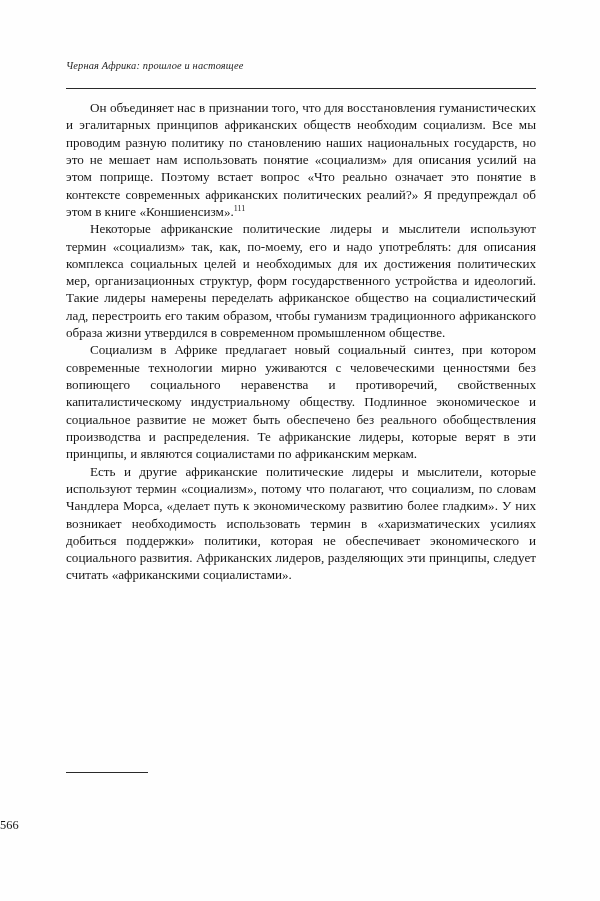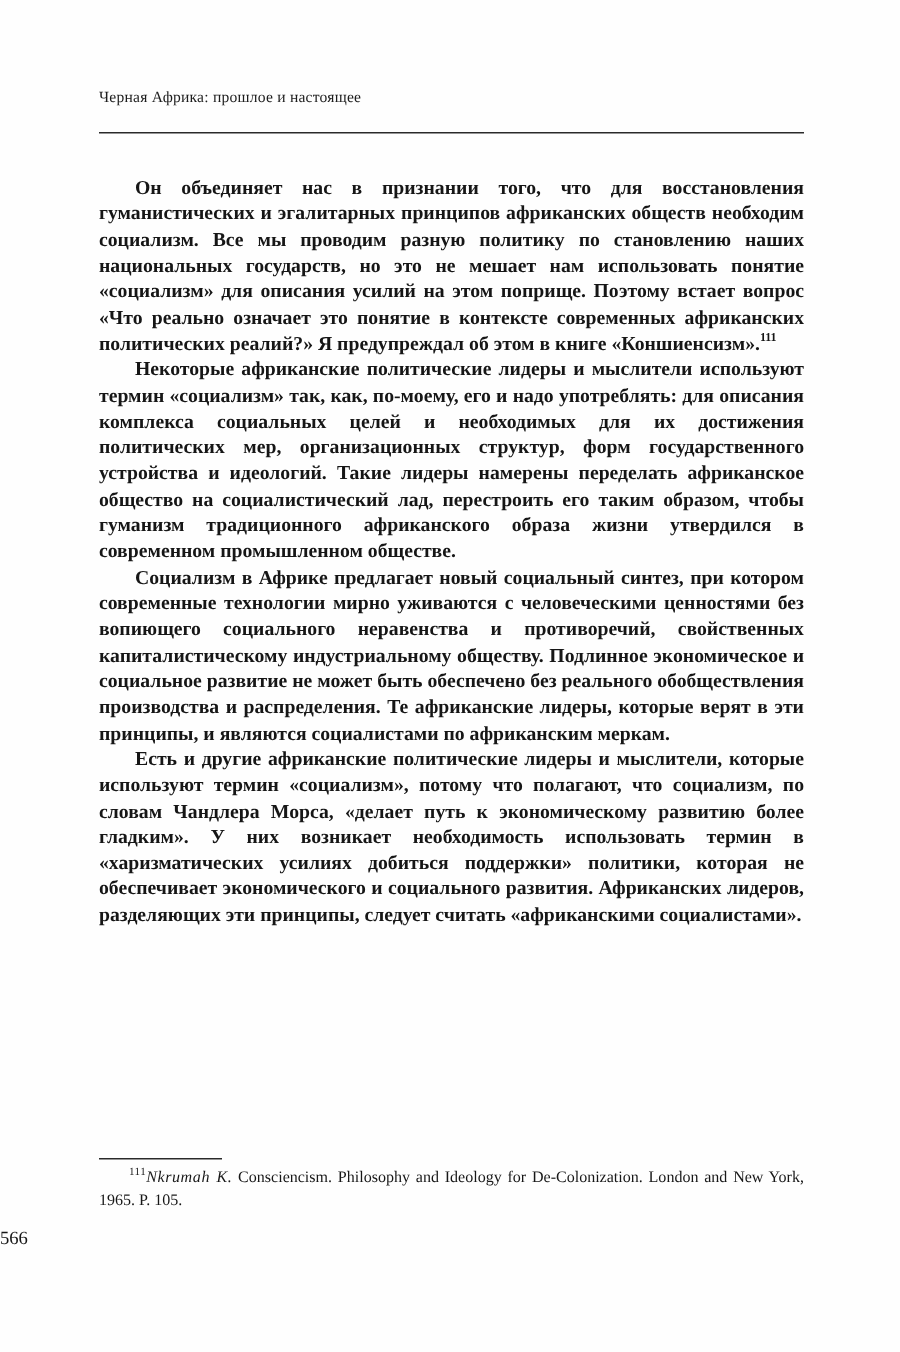--- a/index.html
+++ b/index.html
@@ -26,41 +26,41 @@
   }
 
   
   .running-head {
     position: absolute;
     left: 66px;
     top: 60px;
     width: 470px;
   }
   .running-head-text {
+    font-style: italic;
     font-size: 10.4px;
     letter-spacing: 0.15px;
     color: #1d1d1d;
     white-space: nowrap;
   }
   .head-rule {
     position: absolute;
     left: 66px;
     top: 88px;
     width: 470px;
     height: 1px;
     background: #2a2a2a;
   }
 
   
   .textblock {
     position: absolute;
     left: 66px;
-    top: 116px;
+    top: 99px;
     width: 470px;
-    font-weight: bold;
   }
   .para {
     margin: 0;
     text-align: justify;
     text-justify: inter-word;
     font-size: 13.15px;
     line-height: 17.32px;
     text-indent: 24px;
     color: #161616;
     hyphens: manual;
@@ -132,17 +132,16 @@
 
     <p class="para">Социализм в Африке предлагает новый социальный синтез, при котором современные технологии мирно уживаются с человеческими ценностями без вопиющего социального неравенства и противоречий, свойственных капиталистическому индустриальному обществу. Подлинное экономическое и социальное развитие не может быть обеспечено без реального обобществления производства и распределения. Те африканские лидеры, которые верят в эти принципы, и являются социалистами по африканским меркам.</p>
 
     <p class="para">Есть и другие африканские политические лидеры и мыслители, которые используют термин «социализм», потому что полагают, что социализм, по словам Чандлера Морса, «делает путь к экономическому развитию более гладким». У них возникает необходимость использовать термин в «харизматических усилиях добиться поддержки» политики, которая не обеспечивает экономического и социального развития. Африканских лидеров, разделяющих эти принципы, следует считать «африканскими социалистами».</p>
 
 
   </div>
 
   <div class="fn-rule"></div>
 
-  <div class="footnote"><span class="fn-num">111</span><span class="fn-author">Nkrumah K.</span><span> Consciencism. Philosophy and Ideology for De-Colonization. London and New York, 1965. P. 105.</span></div>
 
   <div class="folio">566</div>
 
 </div>
 
 </body></html>

